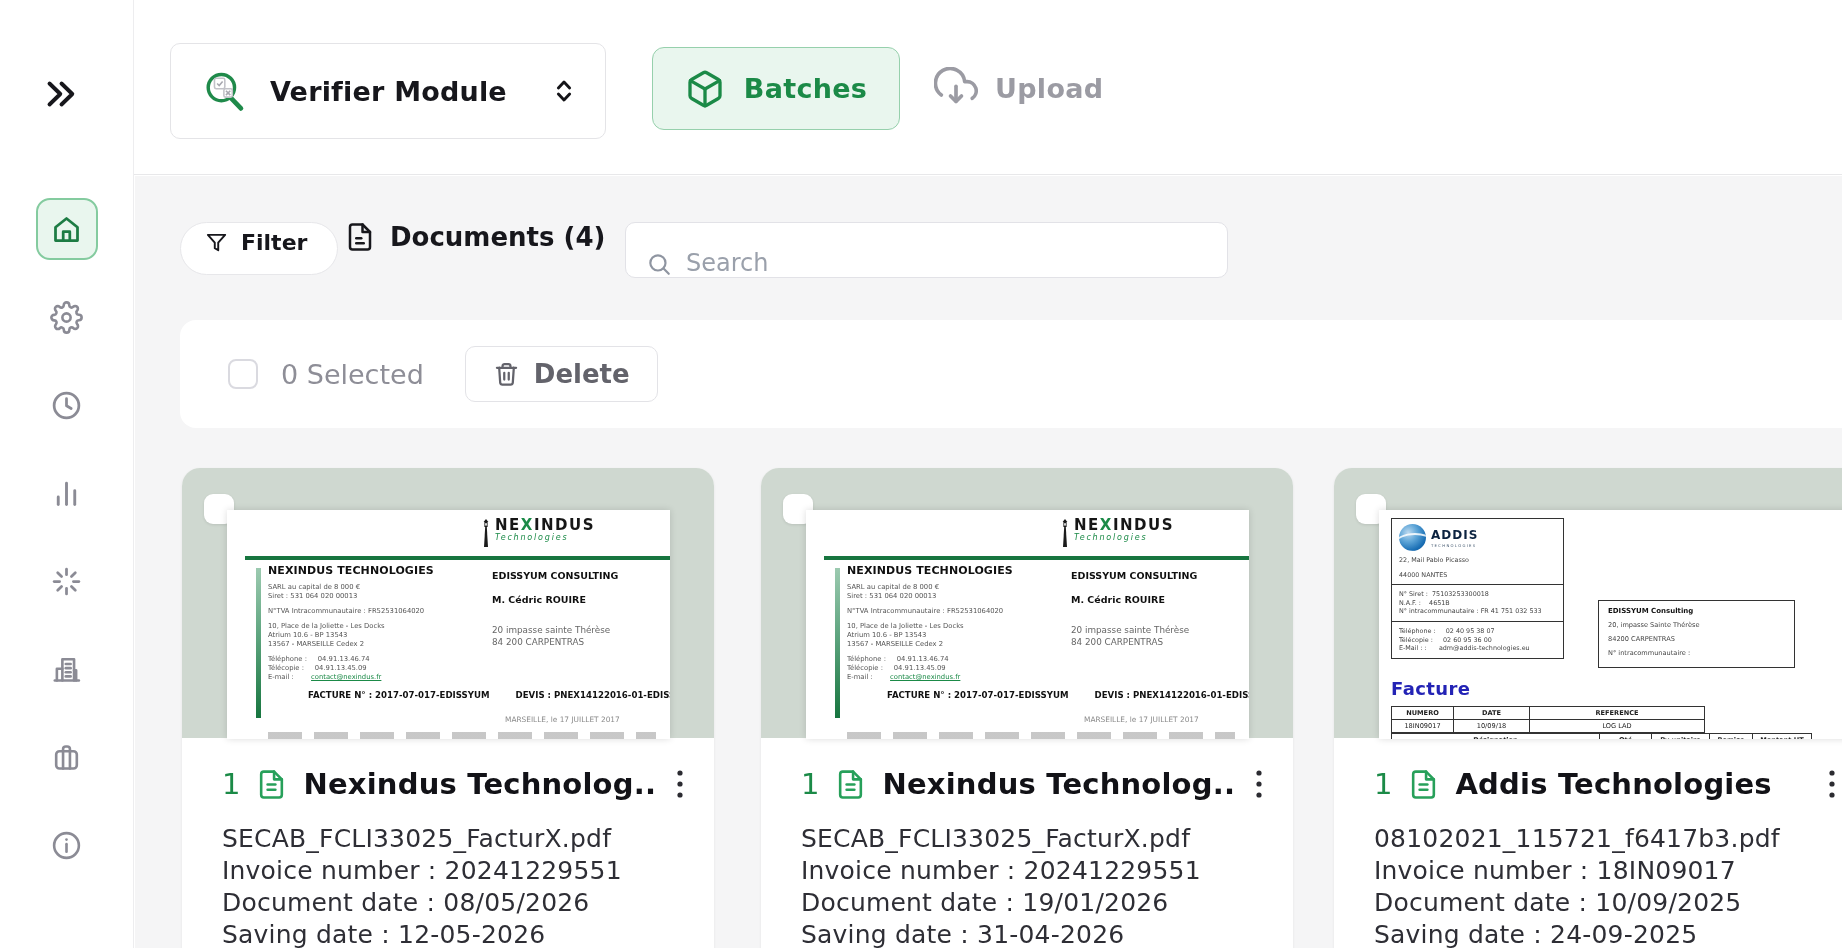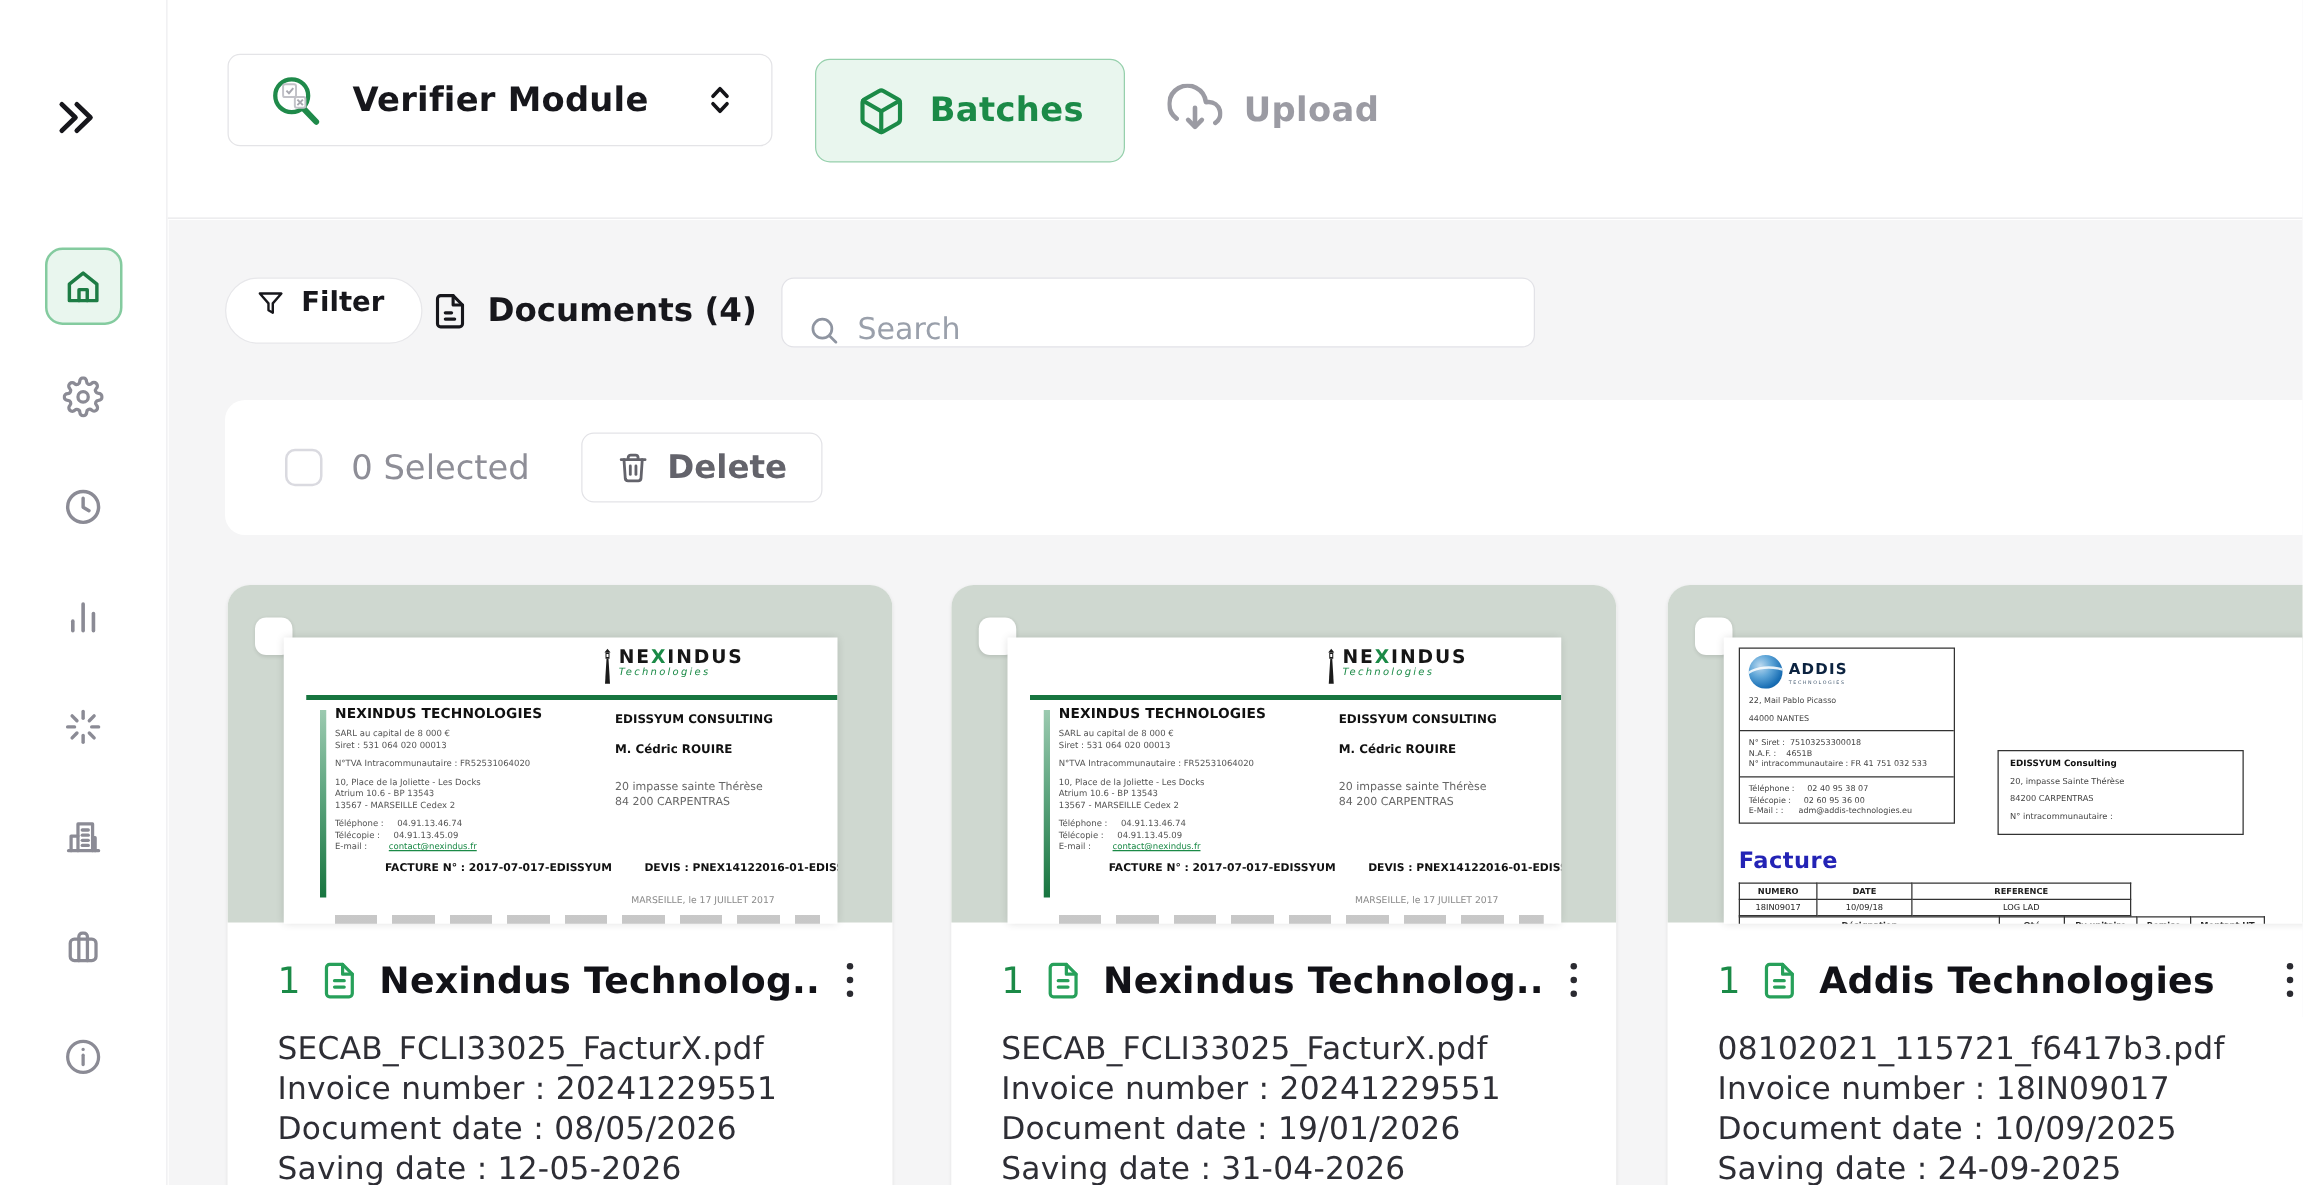--- a/index.html
+++ b/index.html
@@ -14,31 +14,31 @@
 
   
   .sidebar { position:absolute; left:0; top:0; width:134px; height:948px; background:#fff; border-right:1px solid #ededef; z-index:6; }
   .collapse { position:absolute; left:42px; top:76px; color:#17171c; }
   .nav { position:absolute; left:0; top:198px; width:133px; display:flex; flex-direction:column; align-items:center; gap:26px; }
   .nav-item { width:62px; height:62px; display:flex; align-items:center; justify-content:center; color:#8b8b95; border-radius:14px; cursor:pointer; }
   .nav-item.active { background:#e9f6ee; border:2px solid #84cb9f; color:#1d7c44; }
 
   
   .topbar { position:absolute; left:134px; top:0; right:0; height:175px; background:#fff; border-bottom:1px solid #e8e8ea; }
-  .module-select { position:absolute; left:48px; top:43px; width:436px; height:74px; background:#fff; border:1px solid #e4e4e7; border-radius:10px; display:flex; align-items:center; padding:0 26px 0 30px; }
+  .module-select { position:absolute; left:36px; top:43px; width:436px; height:96px; background:#fff; border:1px solid #e4e4e7; border-radius:10px; display:flex; align-items:center; padding:0 26px 0 30px; }
   .module-label { font-size:27px; font-weight:700; color:#17171c; margin-left:22px; letter-spacing:.2px; }
   .module-caret { margin-left:auto; color:#141418; }
   .batches { position:absolute; left:518px; top:47px; width:248px; height:83px; background:#e9f6ee; border:1px solid #96d0ac; border-radius:12px; display:flex; align-items:center; justify-content:center; gap:19px; color:#1b8a47; font-size:27px; font-weight:700; letter-spacing:.3px; }
   .upload { position:absolute; left:800px; top:47px; height:83px; display:flex; align-items:center; gap:17px; color:#9b9ba3; font-size:27px; font-weight:700; letter-spacing:.3px;text-align:right; }
 
   
   .main { position:absolute; left:135px; top:176px; right:0; bottom:0; background:#f5f5f6; }
 
   .filter-btn { position:absolute; left:45px; top:46px; height:53px; padding:0 30px 12px 24px; background:#fff; border:1px solid #e7e7ea; border-radius:27px; display:flex; align-items:center; gap:13px; font-size:22px; font-weight:700; color:#17171c; }
-  .docs-label { position:absolute; left:210px; top:46px; height:53px; display:flex; align-items:center; gap:15px; font-size:26px; font-weight:600; color:#17171c; }
+  .docs-label { position:absolute; left:210px; top:46px; height:53px; display:flex; gap:15px; font-size:26px; font-weight:600; color:#17171c; }
   .search-box { position:absolute; left:490px; top:46px; width:603px; height:56px; background:#fff; border:1px solid #e2e2e7; border-radius:10px; display:flex; align-items:flex-end; padding:0 20px; gap:14px; color:#8f95a1; }
   .search-box input { border:none; outline:none; flex:1; font:inherit; font-size:24px; color:#33333a; background:transparent; }
   .search-box input::placeholder { color:#9aa0ab; }
 
   .selection-card { position:absolute; left:45px; top:144px; width:1682px; height:108px; background:#fff; border-radius:16px; display:flex; align-items:center; }
   .sel-checkbox { width:30px; height:30px; margin-left:48px; border:2px solid #dadae0; border-radius:8px; background:#fff; cursor:pointer; }
   .sel-label { margin-left:23px; font-size:27px; font-weight:500; color:#8e8e97; }
   .delete-btn { margin-left:41px; height:56px; padding:0 27px; border:1px solid #e3e3e7; border-radius:10px; background:#fff; display:flex; align-items:center; gap:14px; font-size:26px; font-weight:600; color:#63636b; }
 
   

